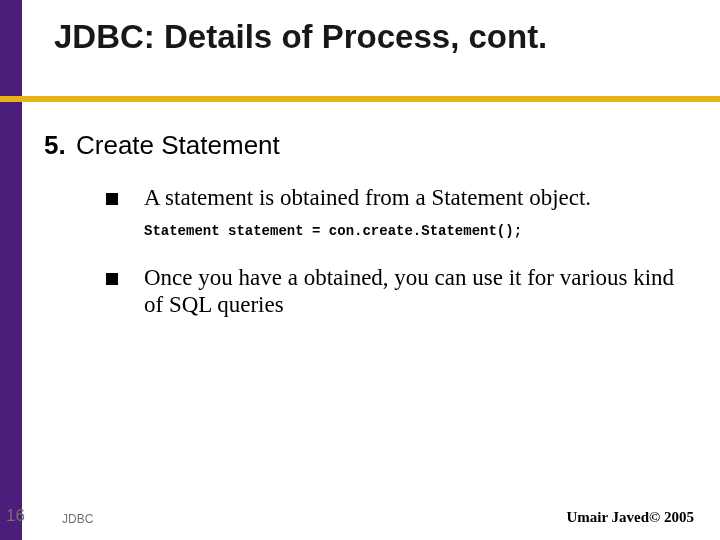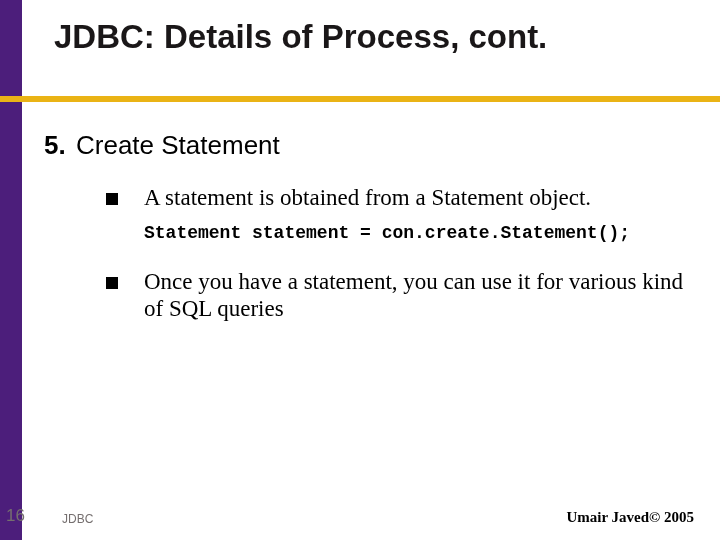--- a/index.html
+++ b/index.html
@@ -74,21 +74,21 @@
     font-size: 23px;
     line-height: 1.15;
     color: #000;
     max-width: 540px;
   }
   .codeline {
     margin-left: 100px;
     margin-top: 10px;
     margin-bottom: 26px;
     font-family: "Courier New", Courier, monospace;
-    font-size: 18px;
+    font-size: 14px;
     font-weight: bold;
     color: #000;
     white-space: nowrap;
   }
   .footer {
     position: absolute;
     left: 0; bottom: 0;
     width: 720px; height: 40px;
   }
   .pagenum {
@@ -132,21 +132,21 @@
 
     <div class="bulletrow">
       <div class="sq"></div>
       <div class="btxt">A statement is obtained from a Statement object.</div>
     </div>
 
     <div class="codeline">Statement statement = con.create.Statement();</div>
 
     <div class="bulletrow">
       <div class="sq"></div>
-      <div class="btxt">Once you have a statement, you can use it for various kind of SQL queries</div>
+      <div class="btxt">Once you have a obtained, you can use it for various kind of SQL queries</div>
     </div>
 
   </div>
 
   <div class="footer">
     <div class="pagenum">16</div>
     <div class="footlabel">JDBC</div>
     <div class="copyright">Umair Javed© 2005</div>
   </div>
 </div>

